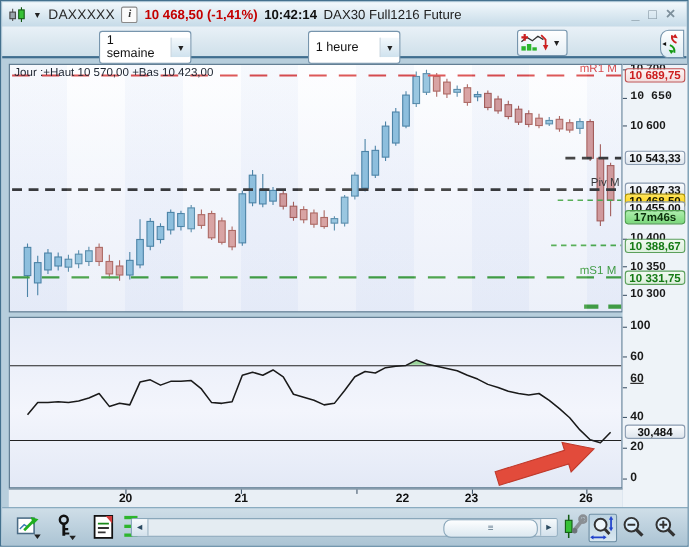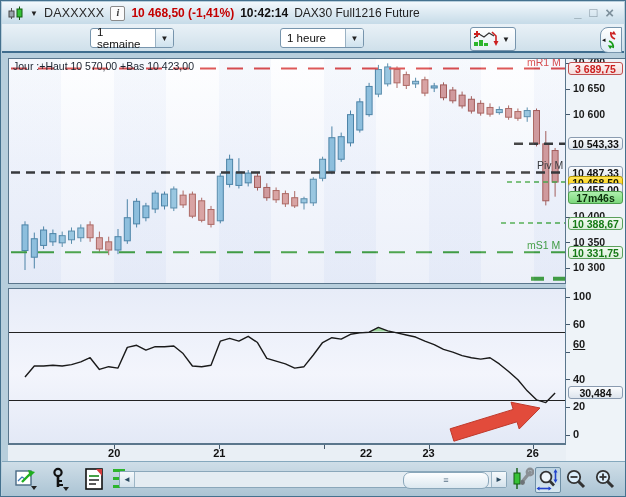--- a/index.html
+++ b/index.html
@@ -9,21 +9,21 @@
   .tb-sym{font-size:12.5px;color:#2a2a2a;letter-spacing:.2px;}
   .tb-price{font-size:12px;font-weight:700;color:#c40000;}
   .tb-time{font-size:12px;font-weight:700;color:#111;}
   .tb-instr{font-size:12px;color:#222;}
   .info-badge{width:13px;height:13px;border:1px solid #8a8a8a;border-radius:2px;background:#fbfbfb;color:#333;font:italic 700 10px "Liberation Serif",serif;text-align:center;line-height:12px;}
   .caret{font-size:8px;color:#222;}
   #win-controls{margin-left:auto;display:flex;gap:8px;align-items:center;padding-right:4px;}
   .win-btn{color:#7e909c;font-size:13px;font-weight:700;line-height:10px;cursor:default;}
   
   #toolbar{position:absolute;left:1px;top:23px;width:622px;height:29px;background:linear-gradient(#e9f1f7,#cfe0ea);border-bottom:2px solid #3f6d8e;box-sizing:border-box;}
-  .dropdown{position:absolute;top:4px;height:20px;background:#fff;border:1px solid #7795ad;border-radius:3px;display:flex;align-items:center;box-sizing:border-box;}
+  .dropdown{position:absolute;top:4px;height:30px;background:#fff;border:1px solid #7795ad;border-radius:3px;display:flex;align-items:center;box-sizing:border-box;}
   .dropdown .dd-label{font-size:11.5px;color:#111;padding:0 6px;flex:1;}
   .dropdown .dd-btn{width:17px;height:18px;border-left:1px solid #9ab2c4;background:linear-gradient(#f4f9fc,#cfe2ee);display:flex;align-items:center;justify-content:center;border-radius:0 2px 2px 0;}
   .toolbtn{position:absolute;top:3px;height:22px;background:linear-gradient(#ffffff,#e4eef5);border:1px solid #7795ad;border-radius:3px;display:flex;align-items:center;}
   
   #chart-panel{position:absolute;left:7px;top:57px;width:558px;height:226px;background:linear-gradient(180deg,#fdfeff 0%,#f2f5fc 45%,#e7ecf8 100%);border:1px solid #5a768c;box-sizing:border-box;overflow:hidden;}
   #chart-panel .bands{position:absolute;inset:0;background:repeating-linear-gradient(90deg,rgba(215,225,245,.18) 0 52px,rgba(255,255,255,.22) 52px 105px);}
   #ind-panel{position:absolute;left:7px;top:287px;width:558px;height:156px;background:linear-gradient(180deg,#e7ecf8,#f3f5fc 55%,#e3e9f6);border:1px solid #5a768c;box-sizing:border-box;overflow:hidden;}
   #axis-strip{position:absolute;left:565px;top:57px;width:60px;height:403px;background:#eef3f8;overflow:hidden;border-top:1px solid #5a768c;box-sizing:border-box;}
   .tick-label{position:absolute;left:7px;font-size:10.5px;font-weight:700;color:#1a1a1a;white-space:nowrap;}
   .tick-mark{position:absolute;left:0;width:4px;height:1px;background:#44586c;}
@@ -252,30 +252,30 @@
         <polygon points="361.4285714285715,42.5 369.40000000000003,38.36 378.70000000000005,41.809999999999995 381.80000000000007,42.5" fill="#9bd49b"></polygon>
         <polyline points="16,88.03999999999999 25.3,77 34.6,77 43.900000000000006,76.30999999999999 53.2,77 62.5,75.61999999999999 71.80000000000001,72.86 81.10000000000001,68.72 90.4,80.44999999999999 99.7,77.69 109,79.07 118.30000000000001,58.37 127.60000000000001,56.3 136.9,61.129999999999995 146.20000000000002,57.67999999999999 155.5,57.67999999999999 164.8,56.989999999999995 174.10000000000002,64.58 183.4,77 192.70000000000002,77.69 202,76.30999999999999 211.3,52.16 220.60000000000002,49.4 229.9,52.16 239.20000000000002,47.33 248.50000000000003,53.54 257.8,69.41 267.1,72.17 276.40000000000003,74.92999999999999 285.70000000000005,79.07 295,77.69 304.3,65.96 313.6,53.54 322.90000000000003,48.709999999999994 332.20000000000005,50.089999999999996 341.5,45.26 350.8,43.879999999999995 360.1,43.19 369.40000000000003,38.36 378.70000000000005,41.809999999999995 388,43.879999999999995 397.3,45.949999999999996 406.6,48.019999999999996 415.90000000000003,52.16 425.20000000000005,55.61 434.50000000000006,60.44 443.8,63.199999999999996 453.1,66.65 462.40000000000003,68.72 471.70000000000005,70.1 481.00000000000006,68.72 490.3,74.92999999999999 499.6,82.52 508.90000000000003,90.8 518.2,101.83999999999999 527.5,110.80999999999999 536.8000000000001,113.57 546.1,103.91" fill="none" stroke="#1a1a1a" stroke-width="1.4" stroke-linejoin="round"></polyline>
         <polygon points="441.1,139.8 504.2,120.4 502,113.2 531,119 510.2,140 508,132.8 444.9,152.2" fill="#e24b3b" stroke="#bf3a2c" stroke-width="1"></polygon>
       </svg>
   </div>
 
   <div id="axis-strip">
       <div class="tick-mark" style="top: 3.85897px;"></div>
       <div class="tick-label" style="top: -2.64103px;">10 700</div>
       <div class="tick-mark" style="top: 29.5px;"></div>
-      <div class="tick-label" style="top: 23px;">10 650</div>
+      <div class="tick-label" style="top: 23px; font-family: Liberation Mono, monospace;">10 650</div>
       <div class="tick-mark" style="top: 55.141px;"></div>
       <div class="tick-label" style="top: 48.641px;">10 600</div>
       <div class="tick-mark" style="top: 157.705px;"></div>
       <div class="tick-label" style="top: 151.205px;">10 400</div>
       <div class="tick-mark" style="top: 183.346px;"></div>
       <div class="tick-label" style="top: 176.846px;">10 350</div>
       <div class="tick-mark" style="top: 208.987px;"></div>
       <div class="tick-label" style="top: 202.487px;">10 300</div>
-      <div class="bubble pivot-r" style="top: 3.11538px;">3 689,75</div>
+      <div class="bubble pivot-r" style="top: 3.11538px;">10 689,75</div>
       <div class="bubble" style="top: 78.2026px;">10 543,33</div>
       <div class="bubble" style="top: 106.921px;">10 487,33</div>
       <div class="bubble last" style="top: 116.577px;">10 468,50</div>
       <div class="bubble" style="top: 123.5px;">10 455,00</div>
       <div class="bubble countdown" style="top: 132.218px;">17m46s</div>
       <div class="bubble pivot-s" style="top: 157.515px;">10 388,67</div>
       <div class="bubble pivot-s" style="top: 186.705px;">10 331,75</div>
       <div class="tick-mark" style="top: 237.5px;"></div>
       <div class="tick-label" style="top: 231px; font-size: 11px;">100</div>
       <div class="tick-mark" style="top: 265.1px;"></div>

